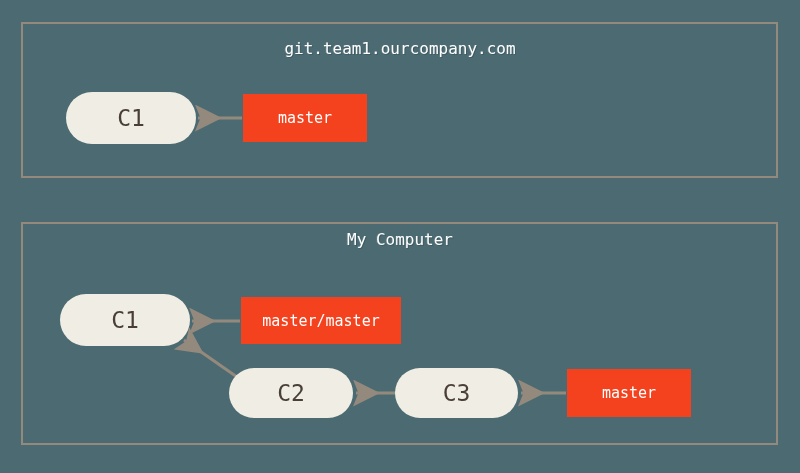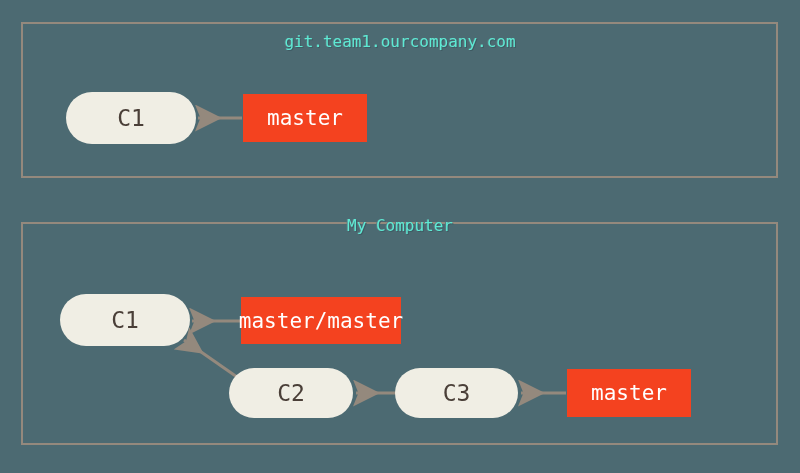--- a/index.html
+++ b/index.html
@@ -26,27 +26,28 @@
   #panel-local  { left: 21px; top: 222px; width: 757px; height: 223px; }
 
   .panel-title {
     position: absolute;
     left: 0;
     width: 100%;
     text-align: center;
     font-family: "DejaVu Sans Mono", "Liberation Mono", monospace;
     font-size: 16px;
     letter-spacing: 0px;
-    color: #5eead4;
+    color: #ffffff;
     text-shadow: 1px 1px 0 #3f5b63, -1px 0px 0 #5d7a81;
     white-space: pre;
     user-select: none;
+    margin-top: 7px;
   }
   #title-remote { top: 32px; }
-  #title-local  { top: 216px; }
+  #title-local  { top: 223px; }
 
   .commit {
     position: absolute;
     background: #f0eee4;
     border-radius: 26px;
     display: flex;
     align-items: center;
     justify-content: center;
     font-family: "DejaVu Sans Mono", "Liberation Mono", monospace;
     font-size: 23px;
@@ -54,21 +55,21 @@
     box-sizing: border-box;
     user-select: none;
   }
   .branch {
     position: absolute;
     background: #f4421f;
     display: flex;
     align-items: center;
     justify-content: center;
     font-family: "DejaVu Sans Mono", "Liberation Mono", monospace;
-    font-size: 21px;
+    font-size: 15px;
     color: #ffffff;
     box-sizing: border-box;
     user-select: none;
   }
   .arrow-layer {
     position: absolute;
     left: 0; top: 0;
     width: 800px; height: 473px;
     pointer-events: none;
   }

